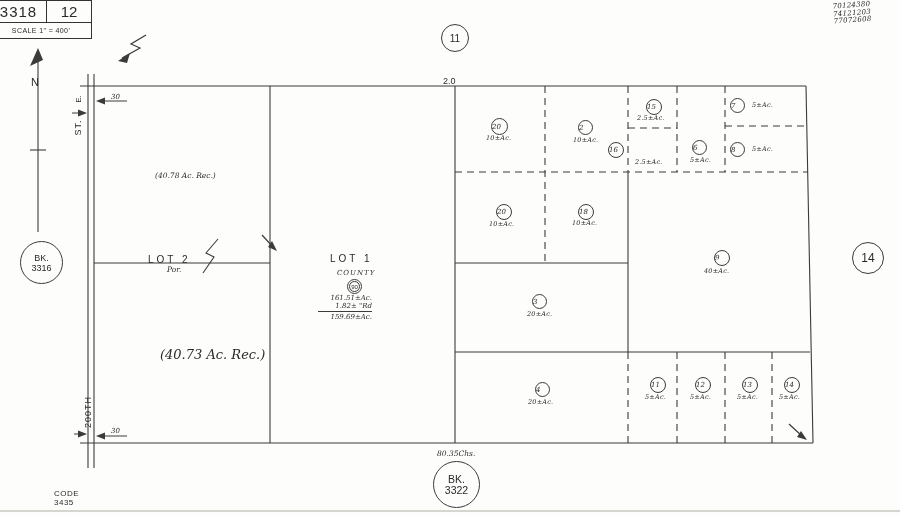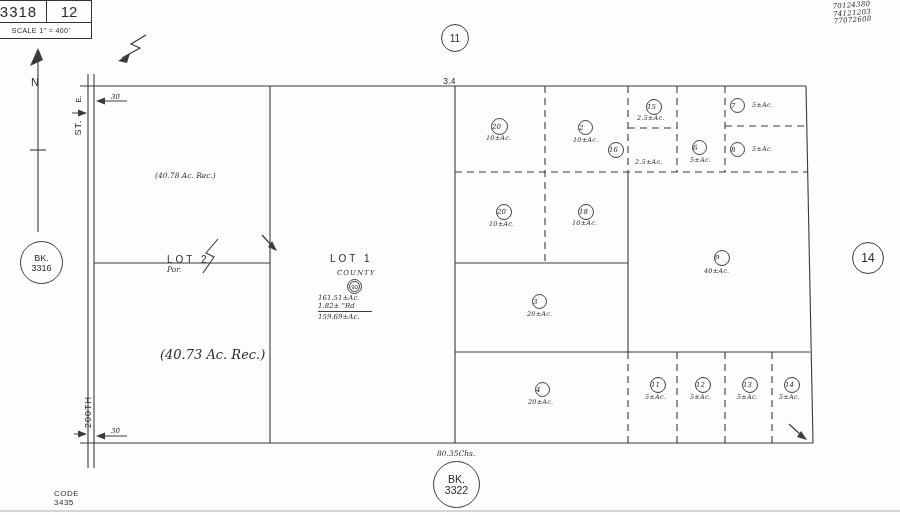--- a/index.html
+++ b/index.html
@@ -27,21 +27,21 @@
   #title-row1{display:flex;height:21px;border-bottom:1.5px solid #333;}
   #title-book{width:55px;border-right:1.5px solid #333;display:flex;align-items:center;justify-content:center;
               font-size:15px;letter-spacing:1px;}
   #title-page{flex:1;display:flex;align-items:center;justify-content:center;font-size:15px;}
   #title-scale{height:15px;display:flex;align-items:center;justify-content:center;
                font-size:7px;letter-spacing:.4px;}
   #doc-numbers{position:absolute;left:833px;top:1px;width:70px;transform:rotate(-4deg);
                font-size:7px;line-height:7.5px;letter-spacing:.3px;}
   .ring{border:1px solid #3b3b3b;border-radius:50%;box-sizing:border-box;
         display:flex;align-items:center;justify-content:center;}
-  #lot1-areas{position:absolute;left:318px;top:294px;width:54px;text-align:left;
+  #lot1-areas{position:absolute;left:318px;top:294px;width:54px;text-align:right;
               font-size:7px;line-height:8px;}
   #lot1-areas .sum{border-bottom:1px solid #3b3b3b;padding-bottom:1px;margin-bottom:1px;}
 </style>
 </head>
 <body>
 
 <div id="stage">
 
   <svg width="900" height="515" viewBox="0 0 900 515">
 
@@ -147,24 +147,24 @@
   <div class="refc" style="left:433px;top:461px;width:47px;height:47px;font-size:10.5px;line-height:11px;">
     <span>BK.</span>
     <span>3322</span>
   </div>
 
   <div class="abs print" style="left:54px;top:489px;font-size:8px;line-height:9px;letter-spacing:.5px;">
     <div>CODE</div>
     <div>3435</div>
   </div>
 
-  <div class="abs print" style="left:443px;top:76px;font-size:9px;background:transparent;">3.4</div>
+  <div class="abs print" style="left:443px;top:76px;font-size:9px;background:transparent;">2.0</div>
   <div class="abs hand" style="left:437px;top:429px;font-size:7.5px;margin-top:20px;">80.35Chs.</div>
 
-  <div class="abs print" style="left:148px;top:254px;font-size:10px;letter-spacing:3px;margin-left:19px;">LOT 2</div>
+  <div class="abs print" style="left:148px;top:254px;font-size:10px;letter-spacing:3px;">LOT 2</div>
   <div class="abs hand" style="left:167px;top:265px;font-size:7.5px;">Por.</div>
   <div class="abs hand" style="left:155px;top:171px;font-size:7.5px;">(40.78 Ac. Rec.)</div>
   <div class="abs hand" style="left:160px;top:347px;font-size:13px;">(40.73 Ac. Rec.)</div>
 
   <div class="abs print" style="left:330px;top:253px;font-size:10px;letter-spacing:3px;">LOT 1</div>
   <div class="abs hand" style="left:337px;top:269px;font-size:7px;letter-spacing:1px;">COUNTY</div>
   <div class="abs ring" style="left:347px;top:279px;width:15px;height:15px;border-color:#3b3b3b;">
     <span class="ring" style="width:11px;height:11px;font-size:6px;">90</span>
   </div>
   <div id="lot1-areas" class="hand">

